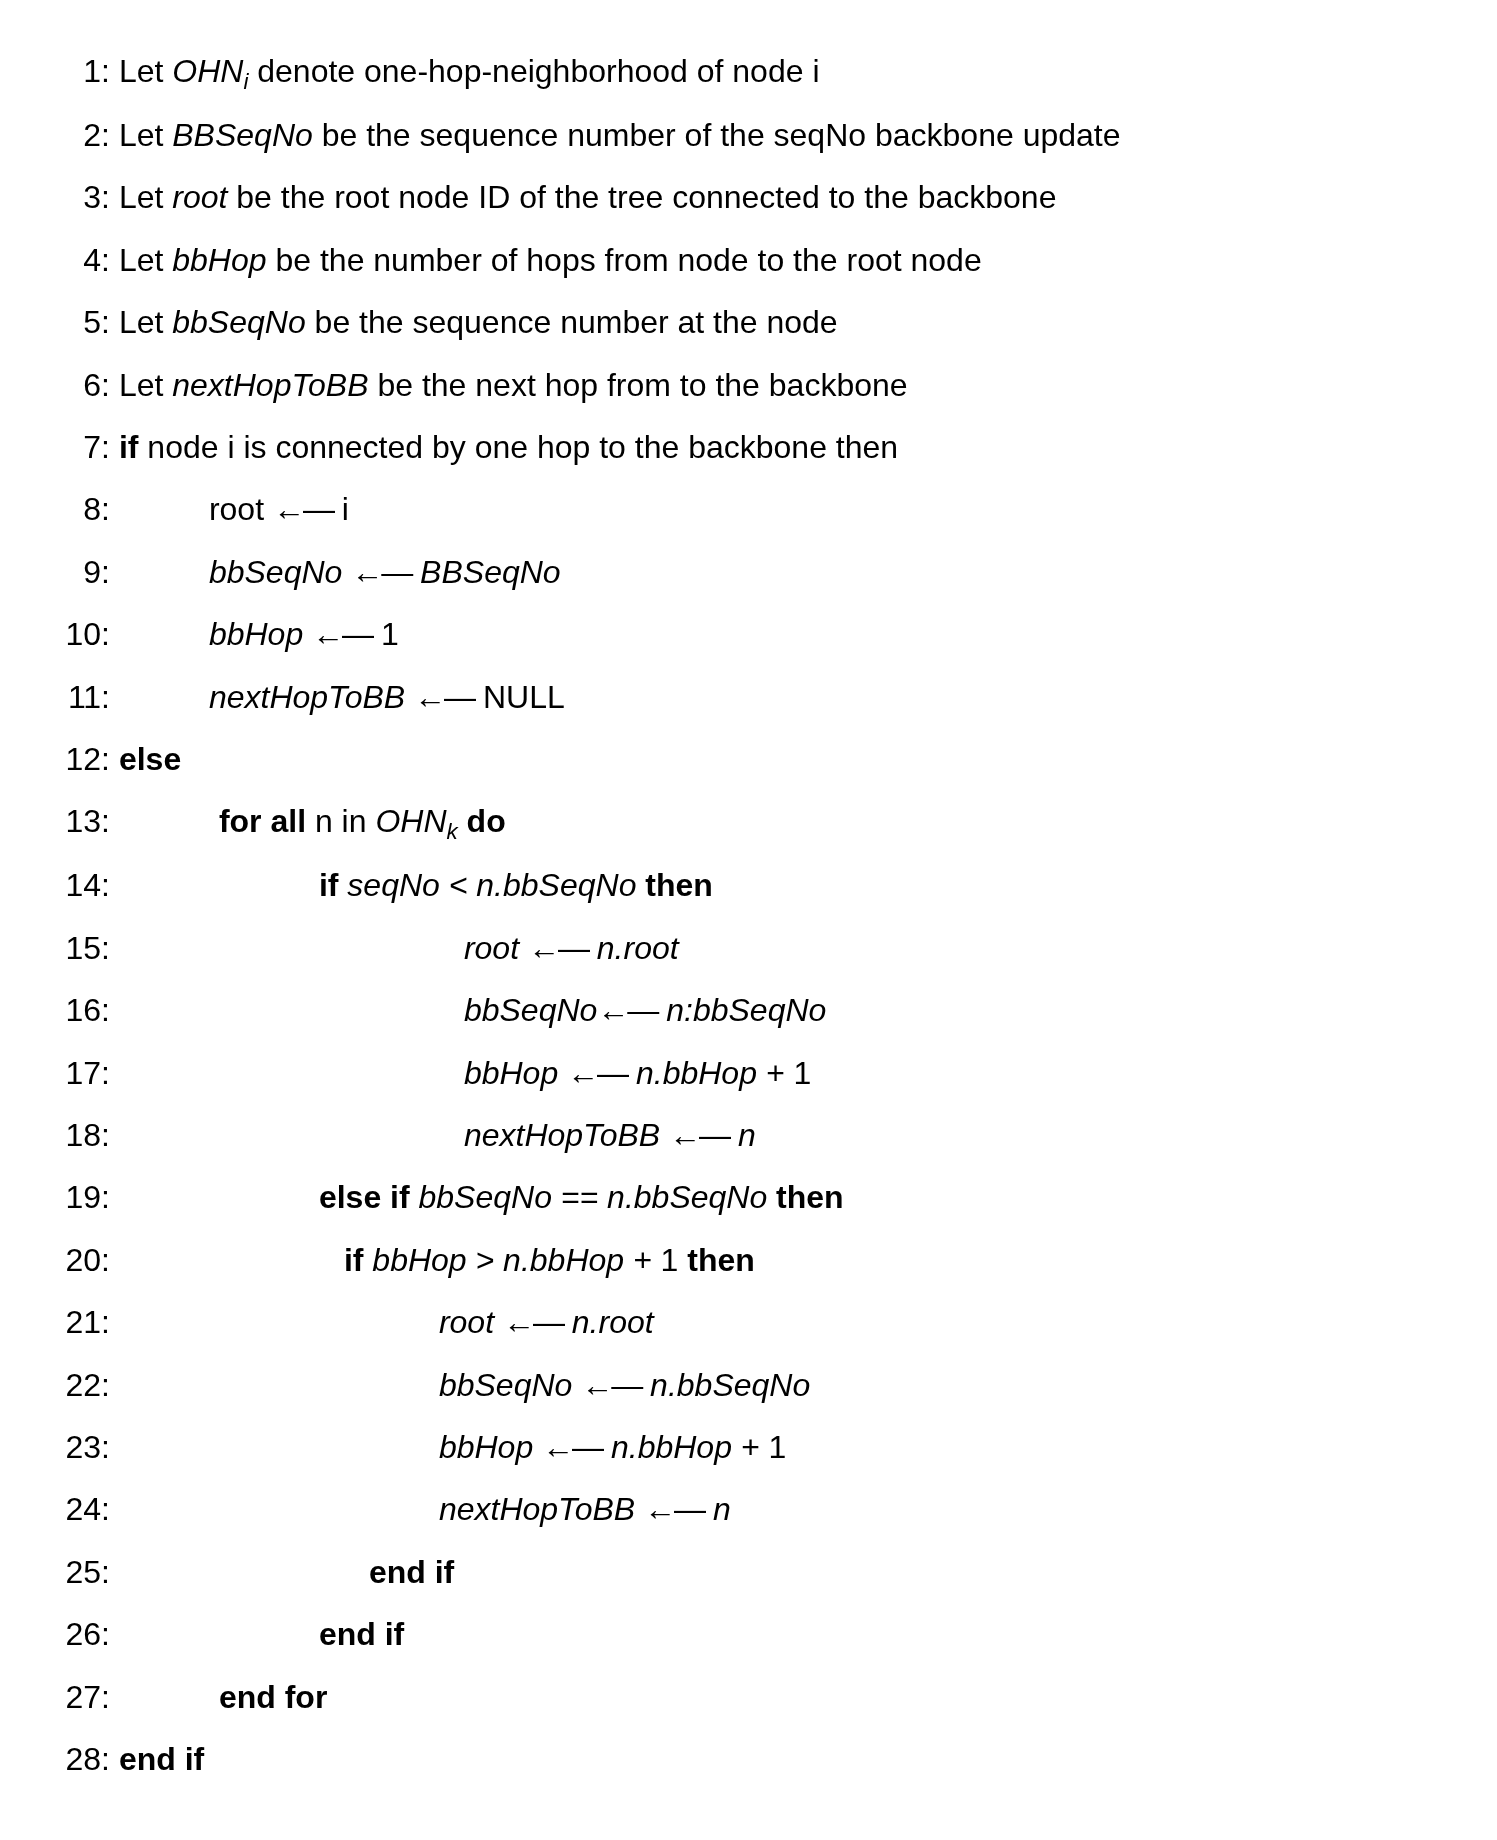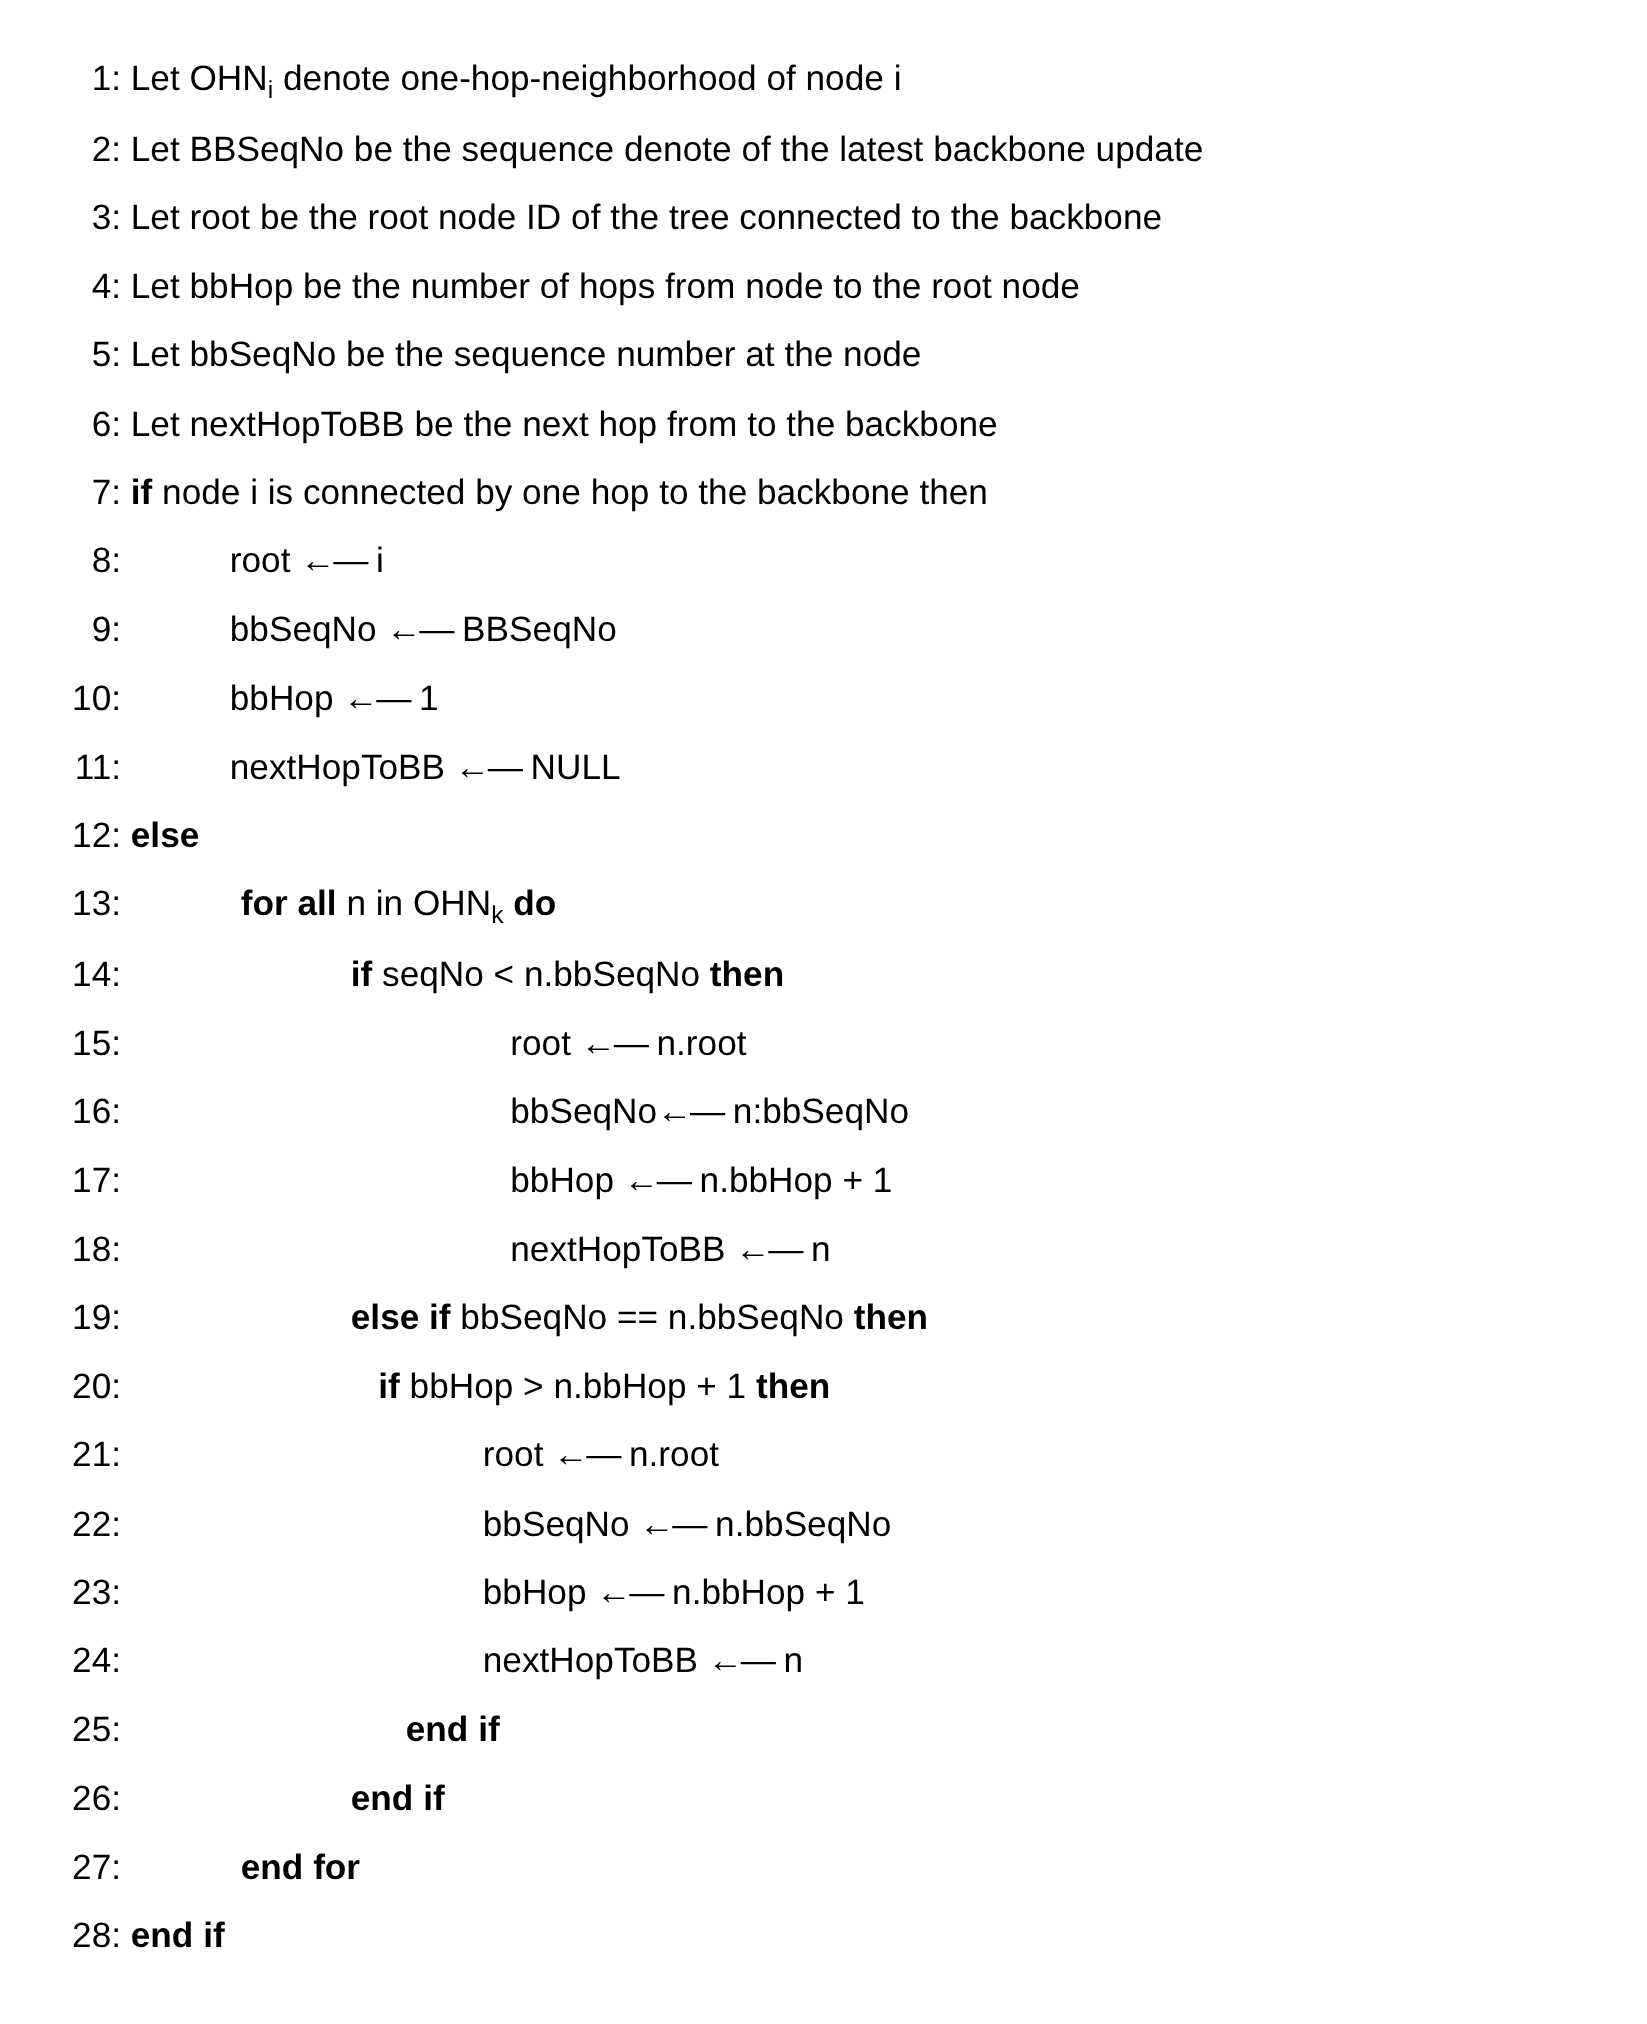--- a/index.html
+++ b/index.html
@@ -13,21 +13,21 @@
   }
   .line {
     white-space: nowrap;
   }
   .num {
     display: inline-block;
     min-width: 50px;
     text-align: right;
   }
   .b { font-weight: bold; }
-  .i { }
+  .i { font-style: italic; }
   .sub { vertical-align: sub; font-size: 0.7em; }
   .arrow {
     display: inline-block;
     font-weight: normal;
     font-style: normal;
     letter-spacing: -2px;
     font-size: 1em;
   }
   .pad1 { padding-left: 90px; }
   .pad2 { padding-left: 100px; }
@@ -41,21 +41,21 @@
 </head>
 <body>
 
 <div class="line">
   <span class="num">1:</span>
   <span>Let </span><span class="i">OHN</span><span class="i sub">i</span><span> denote one-hop-neighborhood of node i</span>
 </div>
 
 <div class="line">
   <span class="num">2:</span>
-  <span>Let </span><span class="i">BBSeqNo</span><span> be the sequence denote of the latest backbone update</span>
+  <span>Let </span><span class="i">BBSeqNo</span><span> be the sequence number of the seqNo backbone update</span>
 </div>
 
 <div class="line">
   <span class="num">3:</span>
   <span>Let </span><span class="i">root</span><span> be the root node ID of the tree connected to the backbone</span>
 </div>
 
 <div class="line">
   <span class="num">4:</span>
   <span>Let </span><span class="i">bbHop</span><span> be the number of hops from node to the root node</span>

